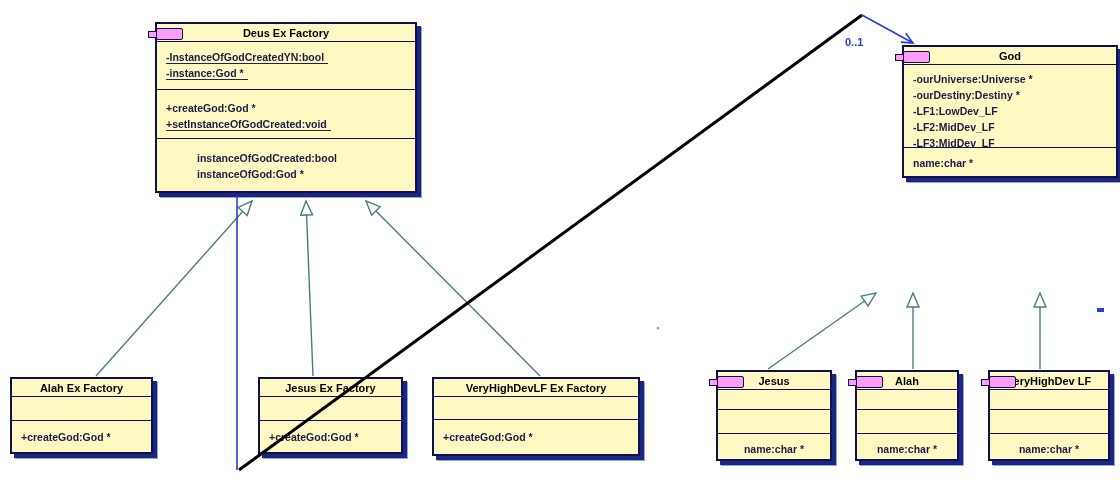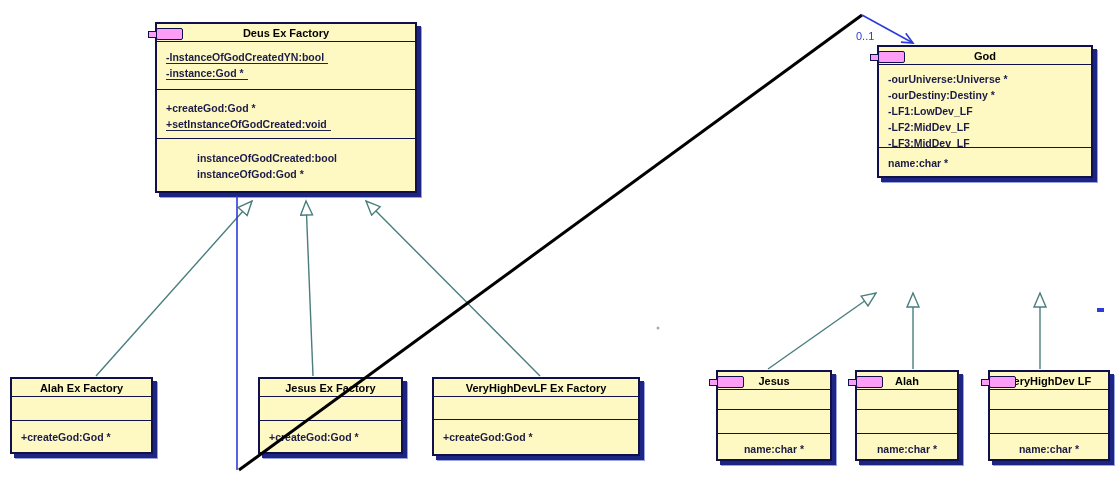--- a/index.html
+++ b/index.html
@@ -15,22 +15,22 @@
   .sec.last{border-bottom:none;}
   .row{line-height:16px;white-space:nowrap;}
   .u{border-bottom:1.3px solid #23234F;padding-right:4px;}
   .cicon{position:absolute;left:-9px;top:3px;width:36px;height:15px;z-index:3;}
   .cicon .tab{position:absolute;left:0;top:4px;width:13px;height:7px;background:#FC9DF8;
        border:1.5px solid #10104D;box-sizing:border-box;}
   .cicon .bodyr{position:absolute;left:8px;top:1px;width:27px;height:12px;background:#FC9DF8;
        border:1.5px solid #10104D;border-radius:2px;box-sizing:border-box;}
   .center{text-align:center;}
   #lines{position:absolute;left:0;top:0;z-index:5;pointer-events:none;}
-  .mult-label{position:absolute;left:845px;top:30px;color:#2B3CD8;font-size:11px;
-       font-weight:normal;z-index:6;margin-left:11px;}
+  .mult-label{position:absolute;left:845px;top:36px;color:#2B3CD8;font-size:11px;
+       font-weight:bold;z-index:6;}
 </style>
 </head>
 <body>
 
 <div id="canvas">
 
   <div class="cls" style="left:155px;top:22px;width:262px;">
     <span class="cicon">
         <span class="tab"></span>
         <span class="bodyr"></span>
@@ -43,21 +43,21 @@
     <div class="sec" style="height:49px;padding-top:10px;">
       <div class="row"><span>+createGod:God *</span></div>
       <div class="row"><span class="u">+setInstanceOfGodCreated:void</span></div>
     </div>
     <div class="sec last" style="height:52px;padding-top:11px;padding-left:40px;">
       <div class="row"><span>instanceOfGodCreated:bool</span></div>
       <div class="row"><span>instanceOfGod:God *</span></div>
     </div>
   </div>
 
-  <div class="cls" style="left:877px;top:45px;width:216px;">
+  <div class="cls" style="left:902px;top:45px;width:216px;">
     <span class="cicon">
         <span class="tab"></span>
         <span class="bodyr"></span>
       </span>
     <div class="title">God</div>
     <div class="sec" style="height:83px;padding-top:6px;">
       <div class="row">-ourUniverse:Universe *</div>
       <div class="row">-ourDestiny:Destiny *</div>
       <div class="row">-LF1:LowDev_LF</div>
       <div class="row">-LF2:MidDev_LF</div>

